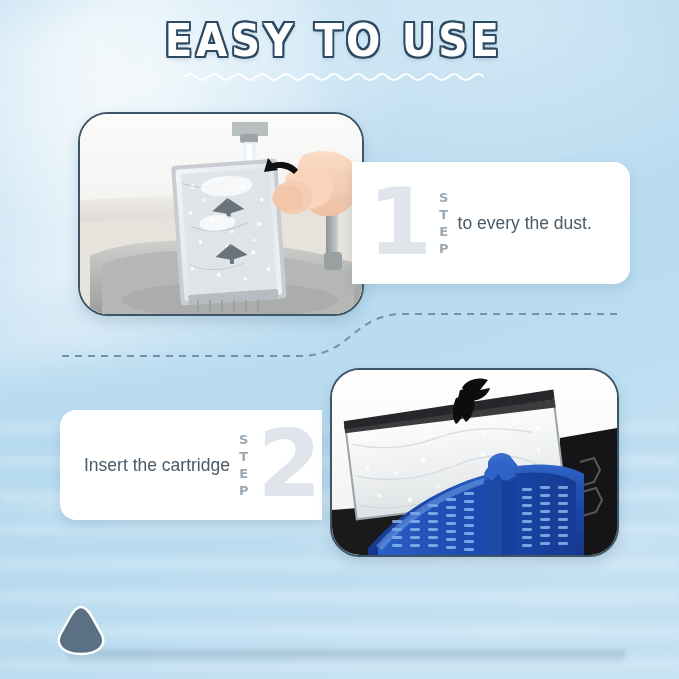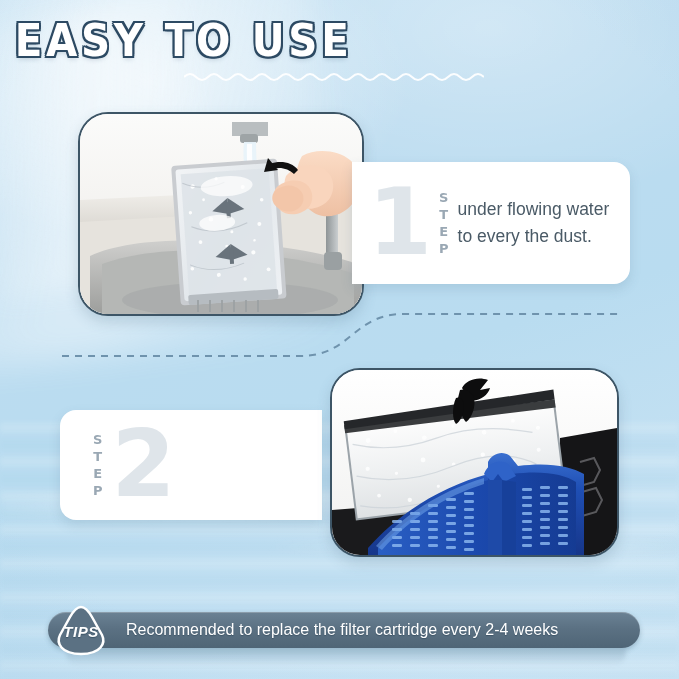--- a/index.html
+++ b/index.html
@@ -45,21 +45,21 @@
       radial-gradient(ellipse 380px 26px at 30% 30%, rgba(255,255,255,.40), rgba(255,255,255,0) 70%),
       radial-gradient(ellipse 330px 20px at 72% 64%, rgba(255,255,255,.32), rgba(255,255,255,0) 70%);
     filter:blur(4px);
   }
   .bg-vignette{
     position:absolute;inset:0;
     background:radial-gradient(ellipse 110% 95% at 50% 45%, rgba(255,255,255,0) 55%, rgba(150,196,224,.30) 100%);
   }
 
   
-  .title-wrap{position:absolute;left:0;right:12px;top:18px;text-align:left;}
+  .title-wrap{position:absolute;left:0;right:12px;top:18px;text-align:center;}
   .title{
     display:inline-block;
     font-family:"DejaVu Sans", sans-serif;
     font-weight:700;font-size:44px;line-height:46px;
     letter-spacing:4px;
     color:#ffffff;
     transform:scaleX(.92);
     text-shadow:
       -2px 0 0 #2d4a63, 2px 0 0 #2d4a63, 0 -2px 0 #2d4a63, 0 2px 0 #2d4a63,
       -2px -2px 0 #2d4a63, 2px -2px 0 #2d4a63, -2px 2px 0 #2d4a63, 2px 2px 0 #2d4a63,
@@ -297,29 +297,29 @@
   <div class="step-panel panel1">
     <div class="panel-row">
       <div class="big-num">1</div>
       <div class="step-word">
         <span>S</span>
         <span>T</span>
         <span>E</span>
         <span>P</span>
       </div>
       <div class="step-text">
-        <div>under flowing water</div>
         <div>to every the dust.</div>
       </div>
     </div>
   </div>
 
   <div class="step-panel panel2">
     <div class="panel-row">
       <div class="step-text">
+        <div>Insert the cartridge</div>
       </div>
       <div class="step-word">
         <span>S</span>
         <span>T</span>
         <span>E</span>
         <span>P</span>
       </div>
       <div class="big-num">2</div>
     </div>
   </div>
@@ -466,21 +466,17 @@
         <path d="M152 104 C156 94 166 88 176 94 L184 106 L172 112 L166 104 L160 112 Z" fill="#2f63c8"></path>
         <path d="M156 110 L170 110 L170 185 L156 185 Z" fill="#1e4aa8"></path>
         <path d="M170 110 L184 112 L184 185 L170 185 Z" fill="#17409a"></path>
 
         <path d="M44 176 C74 142 112 120 152 108 L152 114 C114 126 78 148 50 180 Z" fill="#6fa2e8" opacity=".55"></path>
       </g>
     </svg>
   </div>
 
   <div class="tips-reflection"></div>
-  <div class="tips-bar">
-    <div class="tips-text">Recommended to replace the filter cartridge every 2-4 weeks</div>
-  </div>
   <svg class="tips-badge" viewBox="0 0 58 54">
     <path d="M29 3 C33 3 36 6 40 13 L50 31 C54 39 49 50 29 50 C9 50 4 39 8 31 L18 13 C22 6 25 3 29 3 Z" fill="#5b7183" stroke="#ffffff" stroke-width="2.5" stroke-linejoin="round"></path>
   </svg>
-  <div class="tips-badge-label">TIPS</div>
 
 </div>
 
 </body></html>

